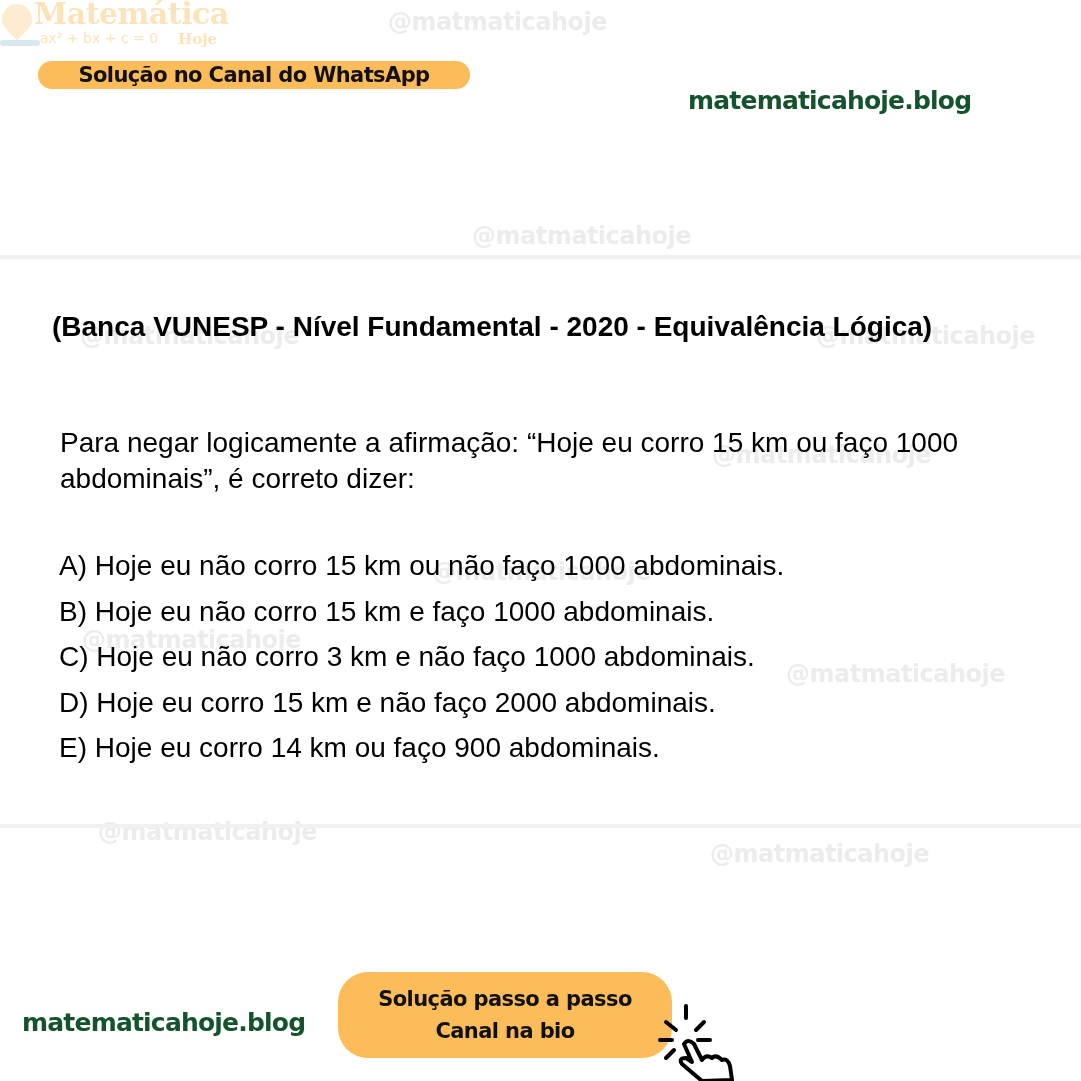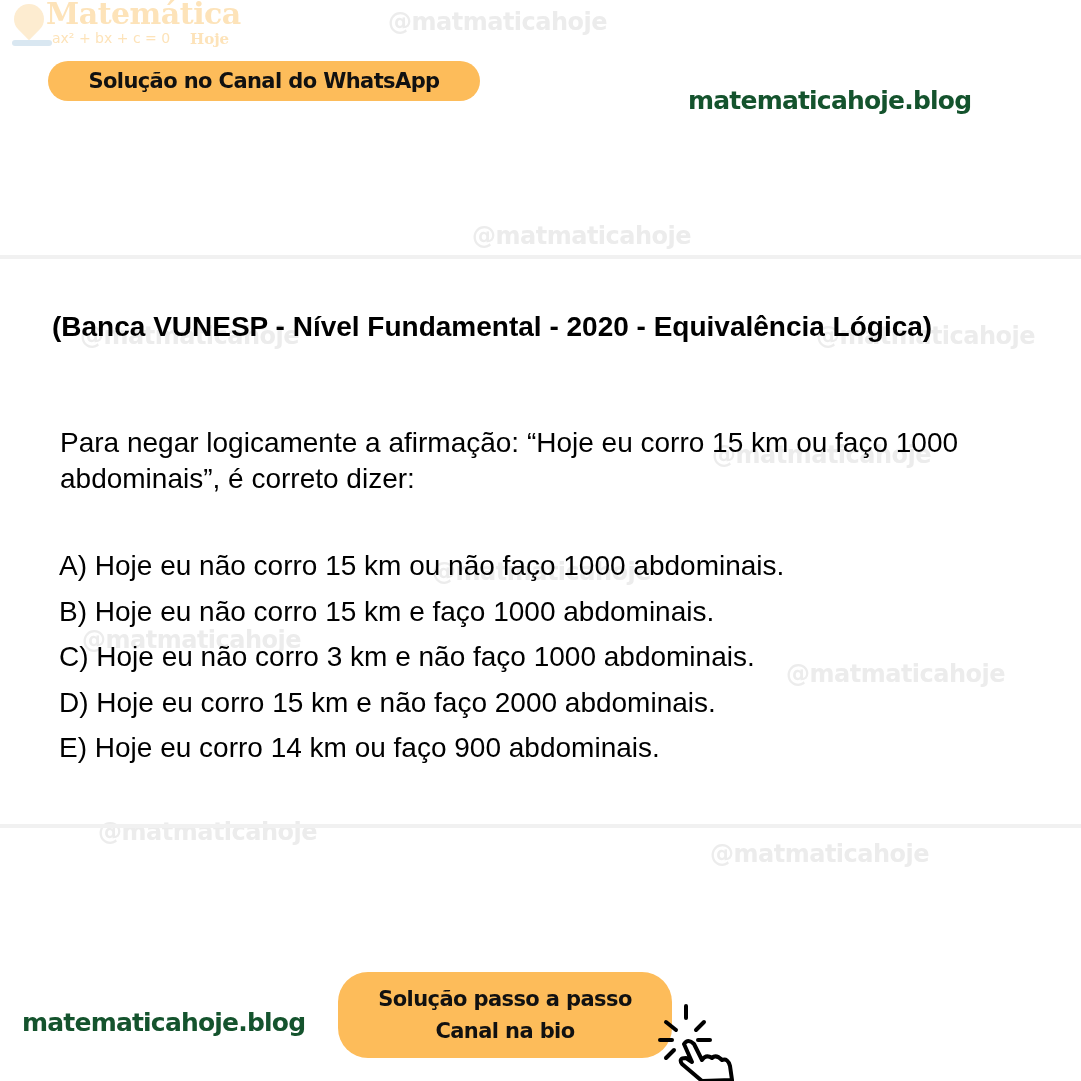--- a/index.html
+++ b/index.html
@@ -1,26 +1,26 @@
 <!DOCTYPE html>
 <html><head>
 <meta charset="utf-8">
 <style>
   html, body { margin:0; padding:0; }
   body { width:1081px; height:1081px; background:#ffffff; position:relative; overflow:hidden; font-family:"Liberation Sans", sans-serif; }
   .wm { position:absolute; font-family:"DejaVu Sans", sans-serif; font-weight:bold; font-size:24px; color:#ececec; letter-spacing:-0.5px; white-space:nowrap; z-index:0; }
   .hline { position:absolute; left:0; width:1081px; height:4px; background:#f1f1f1; z-index:0; }
-  .logo { position:absolute; left:12px; top:0; width:230px; height:52px; z-index:1; }
+  .logo { position:absolute; left:0; top:0; width:230px; height:52px; z-index:1; }
   .logo-title { position:absolute; left:34px; top:-4px; font-family:"DejaVu Serif", serif; font-weight:bold; font-size:30px; color:#fde3b9; letter-spacing:-0.5px; }
   .logo-eq { position:absolute; left:40px; top:30px; font-family:"DejaVu Sans", sans-serif; font-size:14px; color:#fde3b9; }
   .logo-hoje { position:absolute; left:178px; top:30px; font-family:"DejaVu Serif", serif; font-weight:bold; font-size:15px; color:#fde3b9; }
   .logo-pin { position:absolute; left:2px; top:4px; width:30px; height:30px; border-radius:50% 50% 50% 0; transform:rotate(-45deg); background:#fdecd0; }
   .logo-base { position:absolute; left:0; top:40px; width:40px; height:6px; border-radius:3px; background:#d9e7f1; }
   .pill { position:absolute; background:#fdbc5a; border-radius:26px; color:#111; font-family:"DejaVu Sans", sans-serif; font-weight:bold; z-index:2; display:flex; align-items:center; justify-content:center; text-align:center; }
-  .pill-top { left:48px; top:61px; width:432px; height:40px; font-size:21px; letter-spacing:-0.6px; }
+  .pill-top { left:38px; top:61px; width:432px; height:28px; font-size:21px; letter-spacing:-0.6px; }
   .pill-bottom { left:338px; top:972px; width:334px; height:86px; border-radius:30px; flex-direction:column; font-size:21px; line-height:32px; letter-spacing:-0.6px; }
   .blog { position:absolute; font-family:"DejaVu Sans", sans-serif; font-weight:bold; color:#14532d; font-size:25px; letter-spacing:-0.8px; z-index:2; }
   .blog-top { left:688px; top:86px; }
   .blog-bottom { left:22px; top:1008px; }
   .content { position:absolute; left:52px; width:962px; z-index:2; color:#000; }
   .q-title { top:309px; font-weight:bold; font-size:28px; line-height:35px; text-align:justify; text-align-last:left; }
   .q-body { top:425px; font-size:28px; line-height:36px;margin-left:8px; }
   .options { top:540px; font-size:28px; line-height:38.5px; margin:0; padding:0; list-style:none; }
   .options li { margin:7px; padding:0; }
   .hand { position:absolute; left:640px; top:998px; width:100px; height:83px; z-index:3; }

